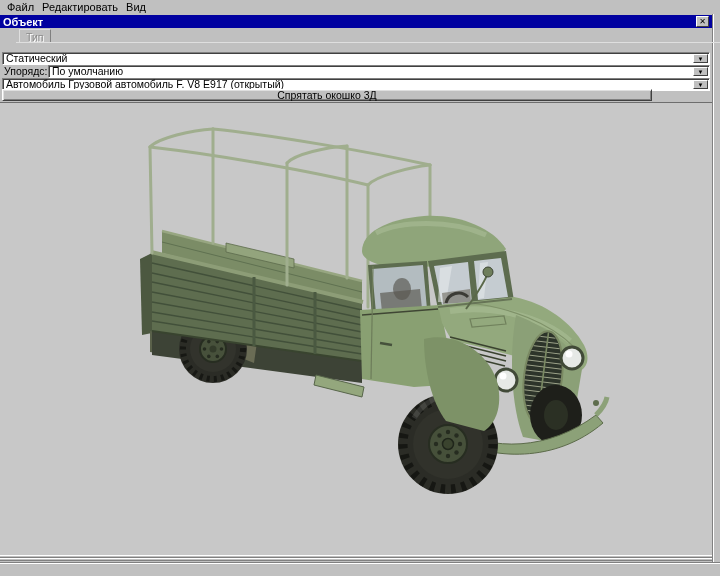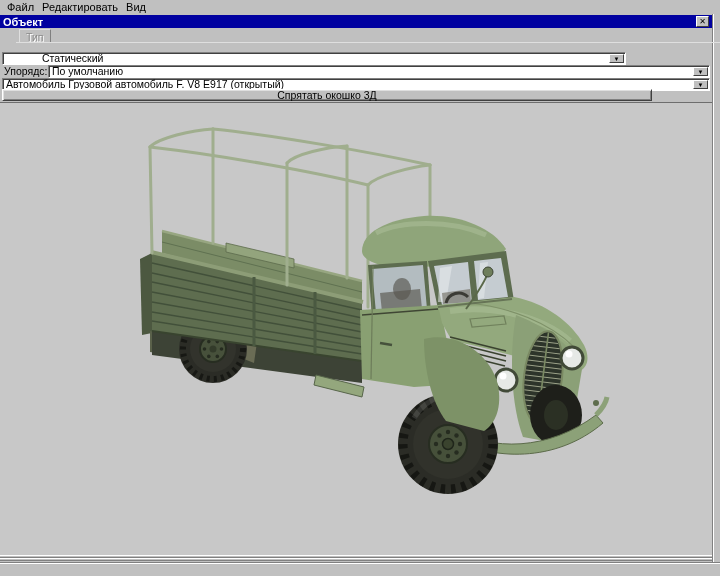--- a/index.html
+++ b/index.html
@@ -109,21 +109,21 @@
   <span class="close-btn">
     <span>✕</span>
   </span>
 </div>
 
 <div class="tabstrip">
   <span class="tab">Тип</span>
   <span class="tab-baseline"></span>
 </div>
 
-<div class="combo" style="left:2px; top:52px; width:624px;padding-left:36px;">
+<div class="combo" style="left:2px; top:52px; width:708px;">
   <span class="txt">Статический</span>
   <span class="arrow">
     <span>▼</span>
   </span>
 </div>
 
 <span class="field-label" style="left:4px; top:65px;">Упорядс:</span>
 <div class="combo" style="left:48px; top:65px; width:662px;">
   <span class="txt">По умолчанию</span>
   <span class="arrow">

